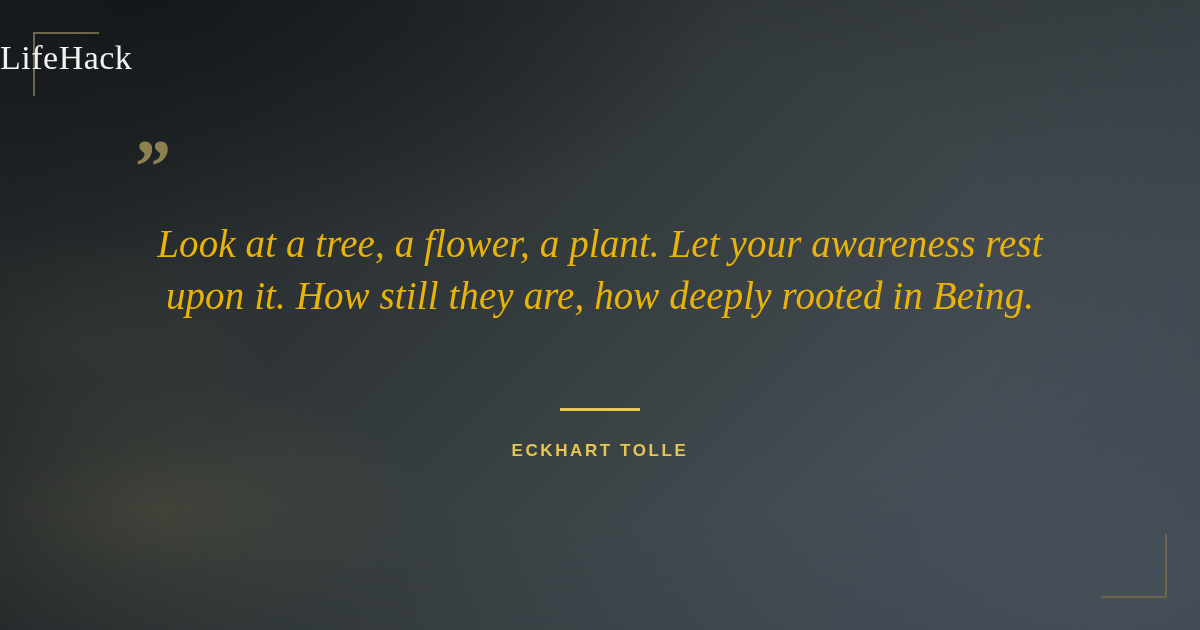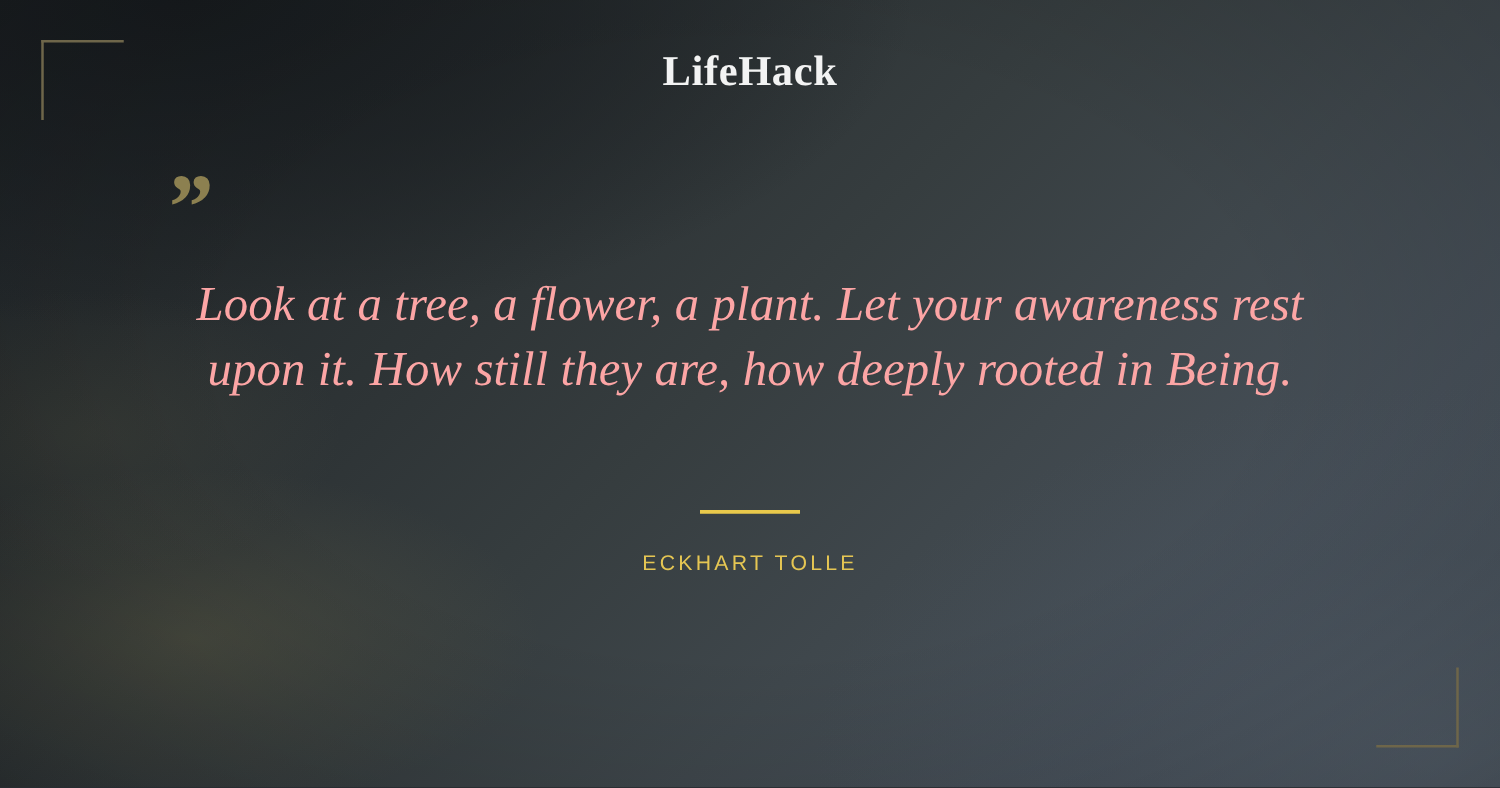--- a/index.html
+++ b/index.html
@@ -88,24 +88,24 @@
     border-bottom: 2px solid #6e664a;
     border-right: 2px solid #6e664a;
   }
 
   
   .logo {
     position: absolute;
     top: 41px;
     left: 0;
     width: 1200px;
-    text-align: center;
+    text-align: left;
     font-family: "Liberation Serif", "DejaVu Serif", serif;
     font-size: 34px;
-    font-weight: 700;
+    font-weight: 400;
     letter-spacing: 0.5px;
     color: #f2f3f3;
     line-height: 1;
   }
 
   
   .quote-mark {
     position: absolute;
     left: 131px;
     top: 128px;
@@ -122,21 +122,21 @@
   .quote-block {
     position: absolute;
     left: 100px;
     top: 218px;
     width: 1000px;
     text-align: center;
     font-family: "Liberation Serif", "DejaVu Serif", serif;
     font-style: italic;
     font-size: 39px;
     line-height: 52px;
-    color: #fca5a5;
+    color: #eab308;
     letter-spacing: 0.1px;
   }
   .quote-line { display: block; white-space: nowrap; }
 
   
   .divider {
     position: absolute;
     left: 560px;
     top: 408px;
     width: 80px;
@@ -146,21 +146,21 @@
 
   
   .author {
     position: absolute;
     left: 0;
     top: 441px;
     width: 1200px;
     text-align: center;
     font-family: "Liberation Sans", sans-serif;
     font-size: 17px;
-    font-weight: 400;
+    font-weight: 700;
     letter-spacing: 2.6px;
     color: #e5c653;
     text-transform: uppercase;
   }
 </style>
 </head>
 <body>
 
 <div id="canvas">
 

